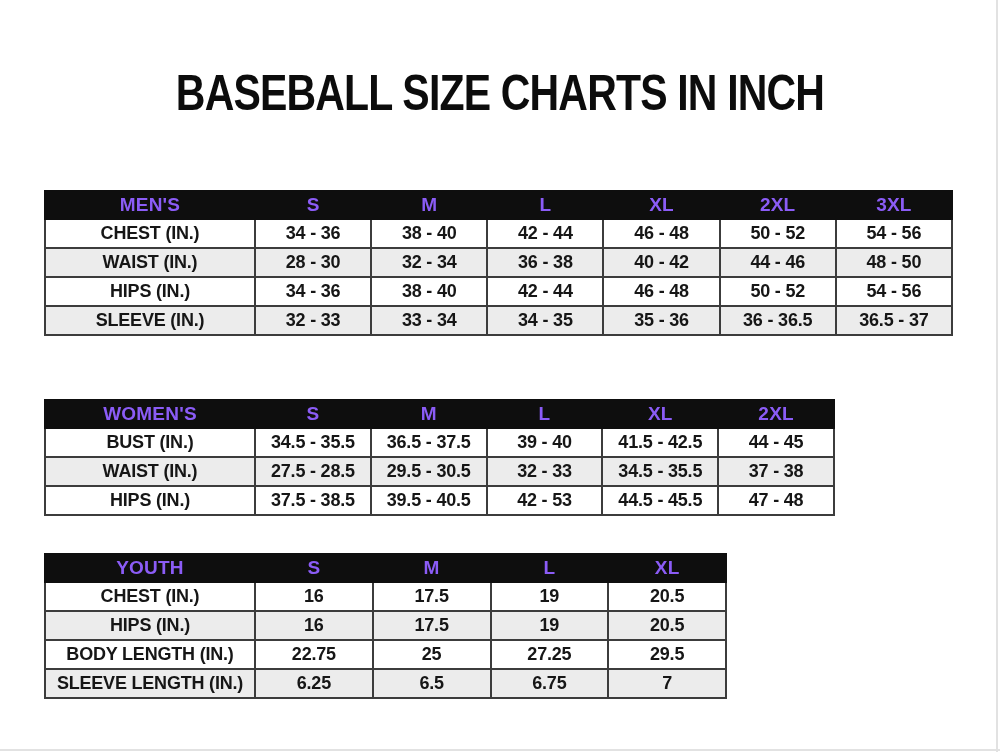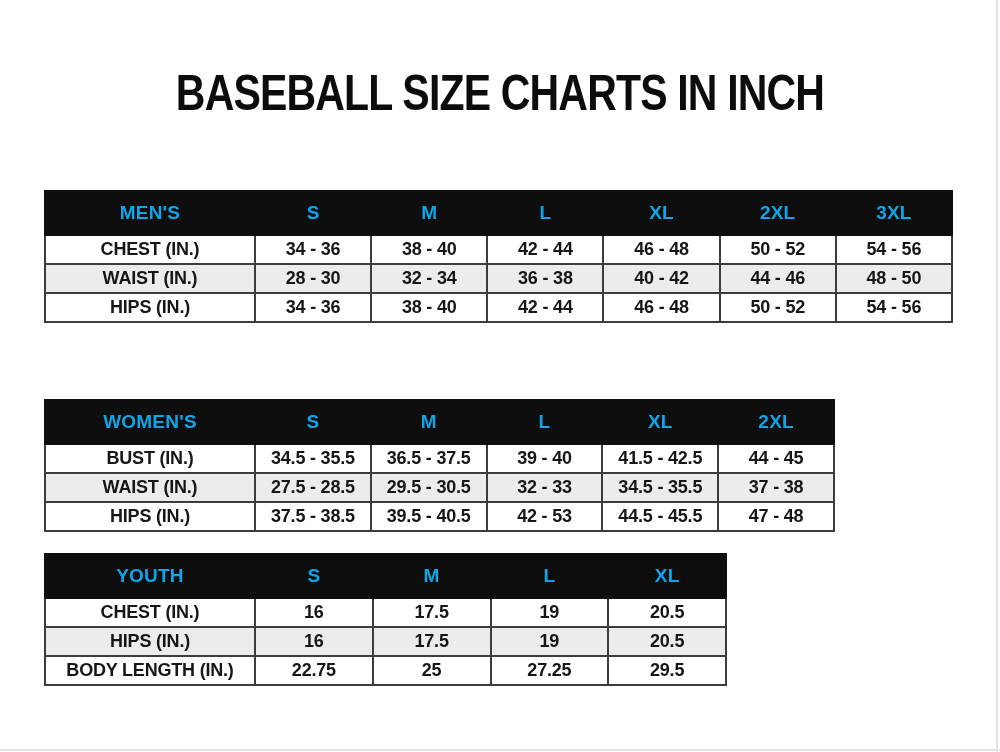--- a/index.html
+++ b/index.html
@@ -36,24 +36,24 @@
     border-collapse: collapse;
     table-layout: fixed;
     border: 2px solid #242424;
   }
   .wrap-mens   table.size-table { width: 909px; }
   .wrap-womens table.size-table { width: 791px; }
   .wrap-youth  table.size-table { width: 683px; }
 
   table.size-table thead th {
     background: #0e0e0e;
-    color: #0ea5e9;
+    color: #8b5cf6;
     font-size: 19px;
     font-weight: bold;
-    height: 44px;
+    height: 28px;
     padding: 0 2px;
     border: 2px solid #0e0e0e;
     letter-spacing: 0.2px;
   }
   table.size-table thead th:first-child { width: 210px; }
 
   table.size-table tbody th,
   table.size-table tbody td {
     border: 2px solid #3c3c3c;
     font-size: 18px;
@@ -127,20 +127,29 @@
         </tr>
         <tr>
           <th>HIPS (IN.)</th>
           <td>34 - 36</td>
           <td>38 - 40</td>
           <td>42 - 44</td>
           <td>46 - 48</td>
           <td>50 - 52</td>
           <td>54 - 56</td>
         </tr>
+        <tr>
+          <th>SLEEVE (IN.)</th>
+          <td>32 - 33</td>
+          <td>33 - 34</td>
+          <td>34 - 35</td>
+          <td>35 - 36</td>
+          <td>36 - 36.5</td>
+          <td>36.5 - 37</td>
+        </tr>
       </tbody>
     </table>
   </div>
 <div class="table-wrap wrap-womens">
     <table class="size-table">
       <thead>
         <tr>
           <th>WOMEN'S</th>
           <th>S</th>
           <th>M</th>
@@ -203,18 +212,25 @@
           <td>19</td>
           <td>20.5</td>
         </tr>
         <tr>
           <th>BODY LENGTH (IN.)</th>
           <td>22.75</td>
           <td>25</td>
           <td>27.25</td>
           <td>29.5</td>
         </tr>
+        <tr>
+          <th>SLEEVE LENGTH (IN.)</th>
+          <td>6.25</td>
+          <td>6.5</td>
+          <td>6.75</td>
+          <td>7</td>
+        </tr>
       </tbody>
     </table>
   </div>
 
 <div class="edge-right"></div>
 <div class="edge-bottom"></div>
 
 </body></html>

